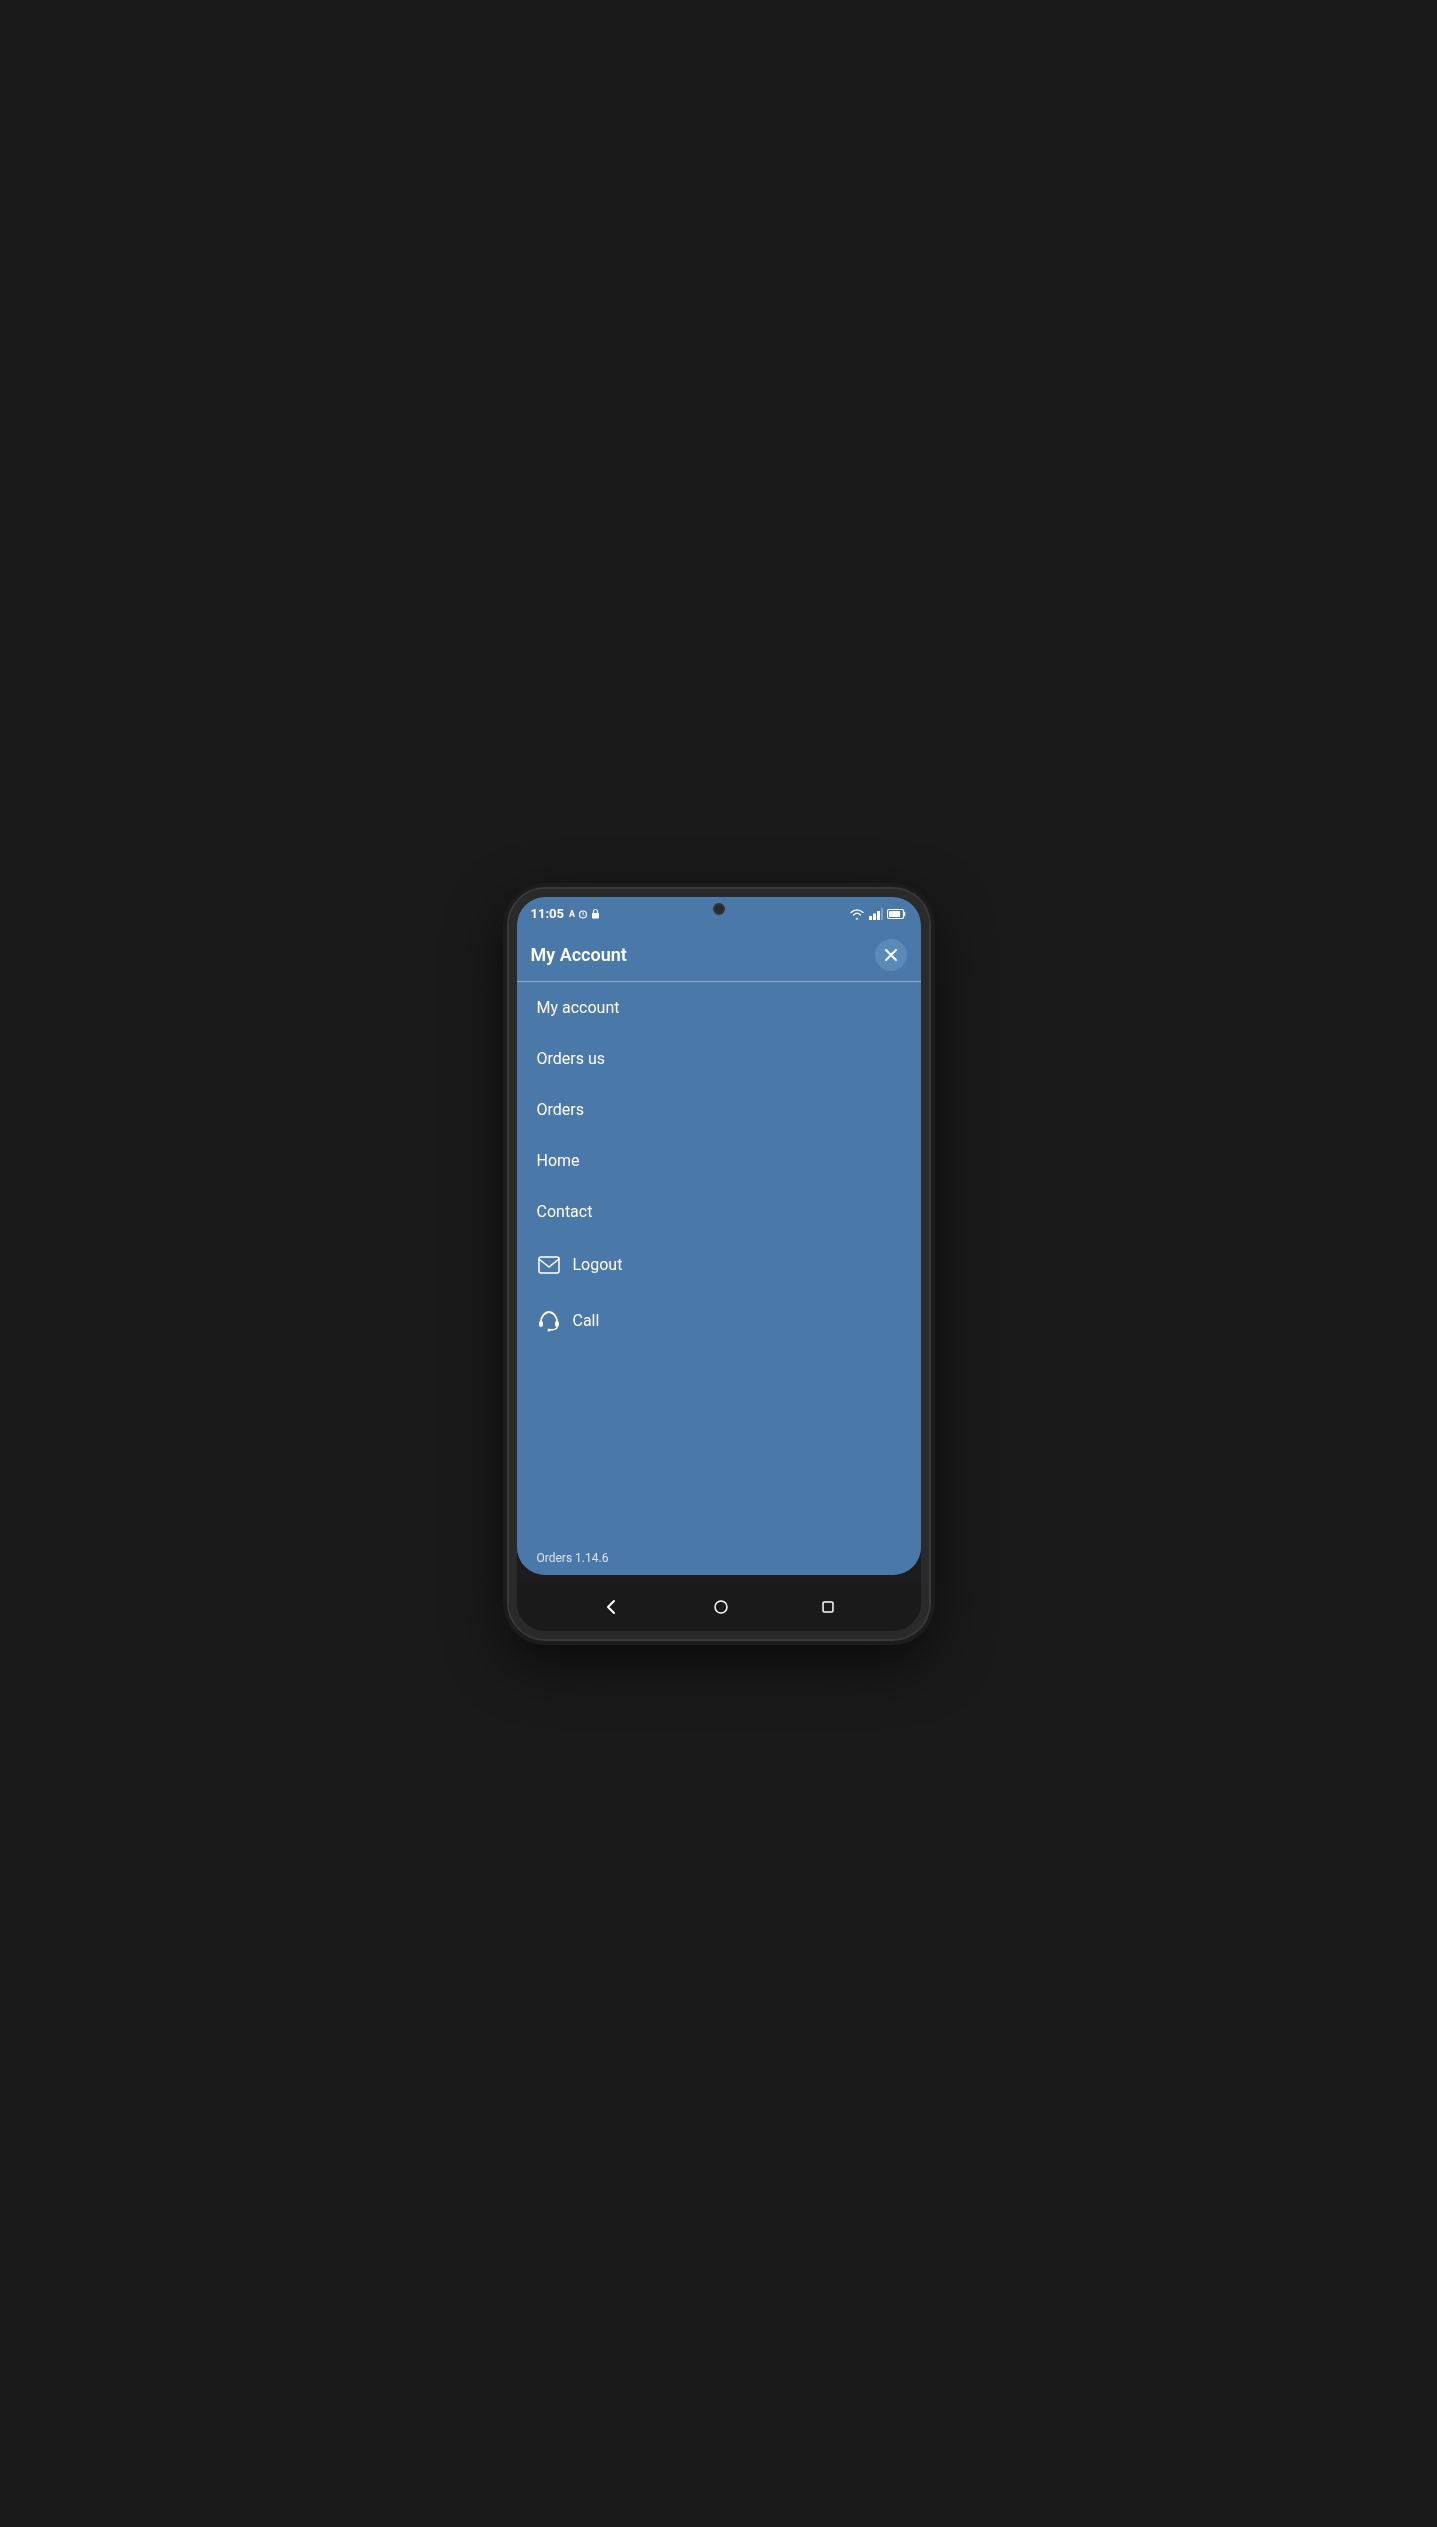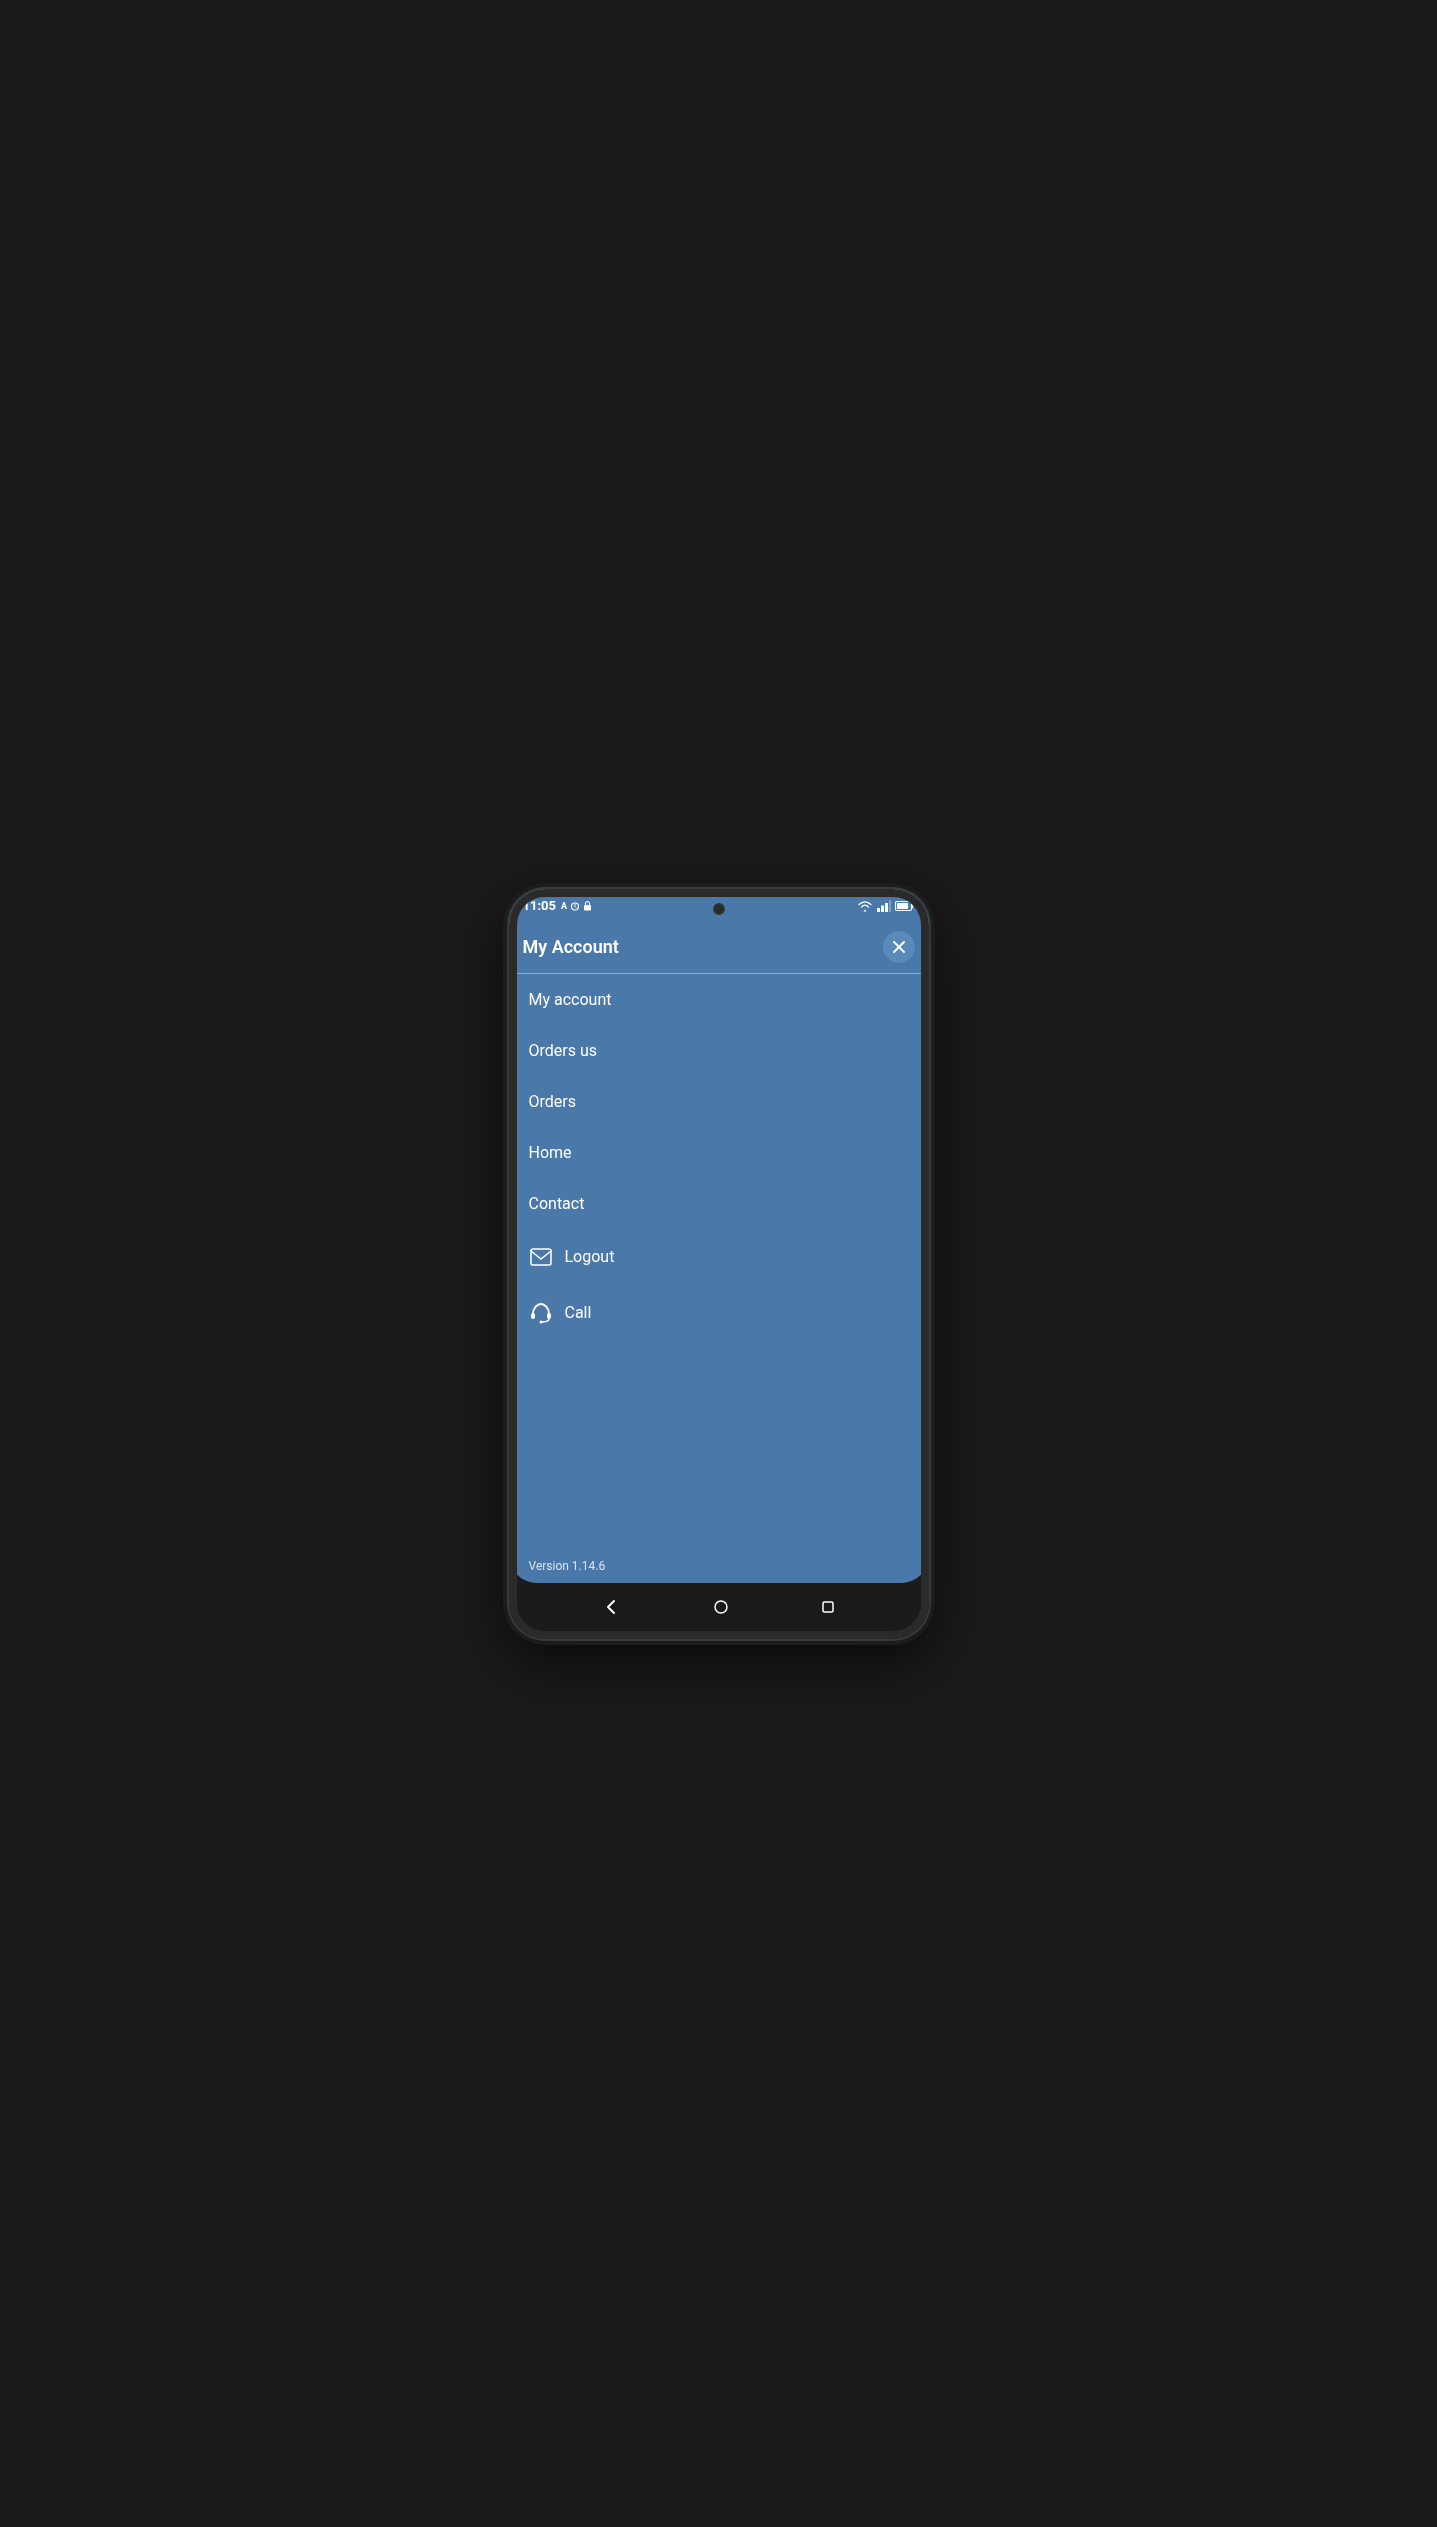--- a/index.html
+++ b/index.html
@@ -48,20 +48,21 @@
       border-radius: 50%;
       border: 2px solid #333;
       z-index: 110;
     }
 
     .screen {
       flex: 1;
       background: #0f766e;
       display: flex;
       flex-direction: column;
+      margin: 8px;
       border-radius: 28px;
       overflow: hidden;
     }
 
     
     .status-bar {
       background: #4a78a8;
       display: flex;
       justify-content: space-between;
       align-items: center;
@@ -304,21 +305,21 @@
             <rect x="18" y="11" width="4" height="6" rx="2" fill="white"></rect>
             <path d="M20 17 C20 19.5 16 20 12 20" stroke="white" stroke-width="1.5" fill="none" stroke-linecap="round"></path>
             <circle cx="12" cy="20" r="1.5" fill="white"></circle>
           </svg>
         </span>
         <span>Call</span>
       </div>
 
       <div class="spacer"></div>
 
-      <div class="version-text">Version 1.14.6</div>
+      <div class="version-text">Orders 1.14.6</div>
     </div>
 
   </div>
 
   <div class="nav-bar">
     <button class="nav-btn">
       <svg width="16" height="16" viewBox="0 0 16 16" fill="none">
         <path d="M10 2L4 8l6 6" stroke="white" stroke-width="2" stroke-linecap="round" stroke-linejoin="round"></path>
       </svg>
     </button>

